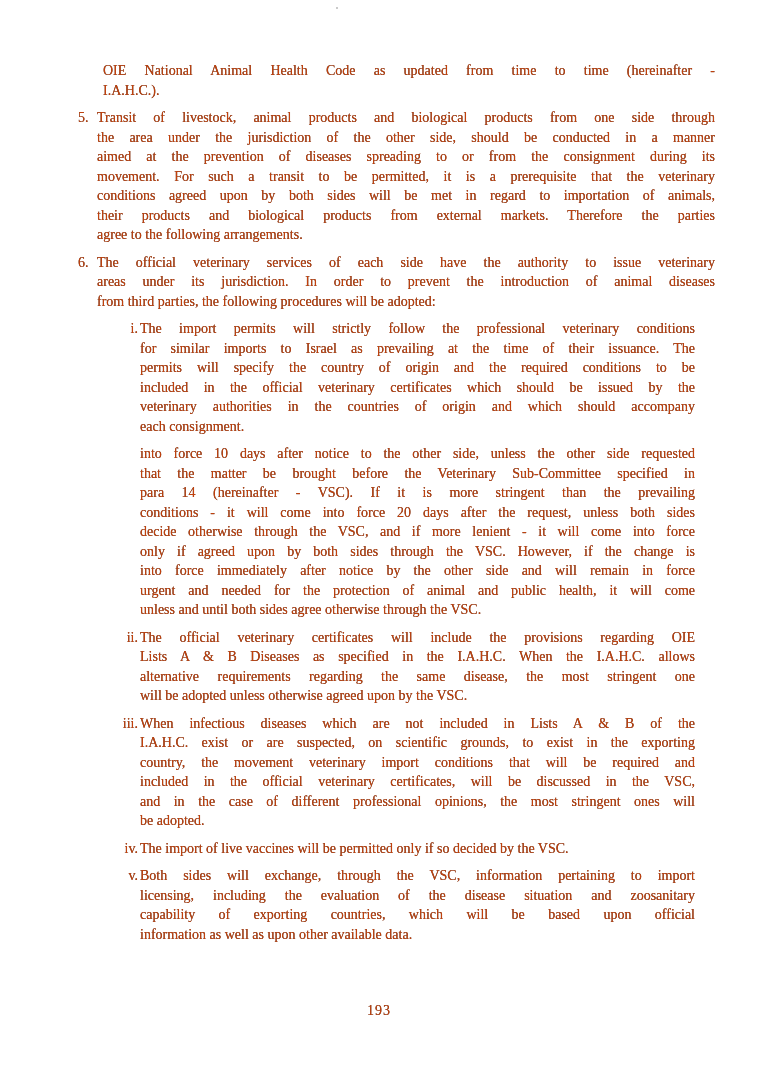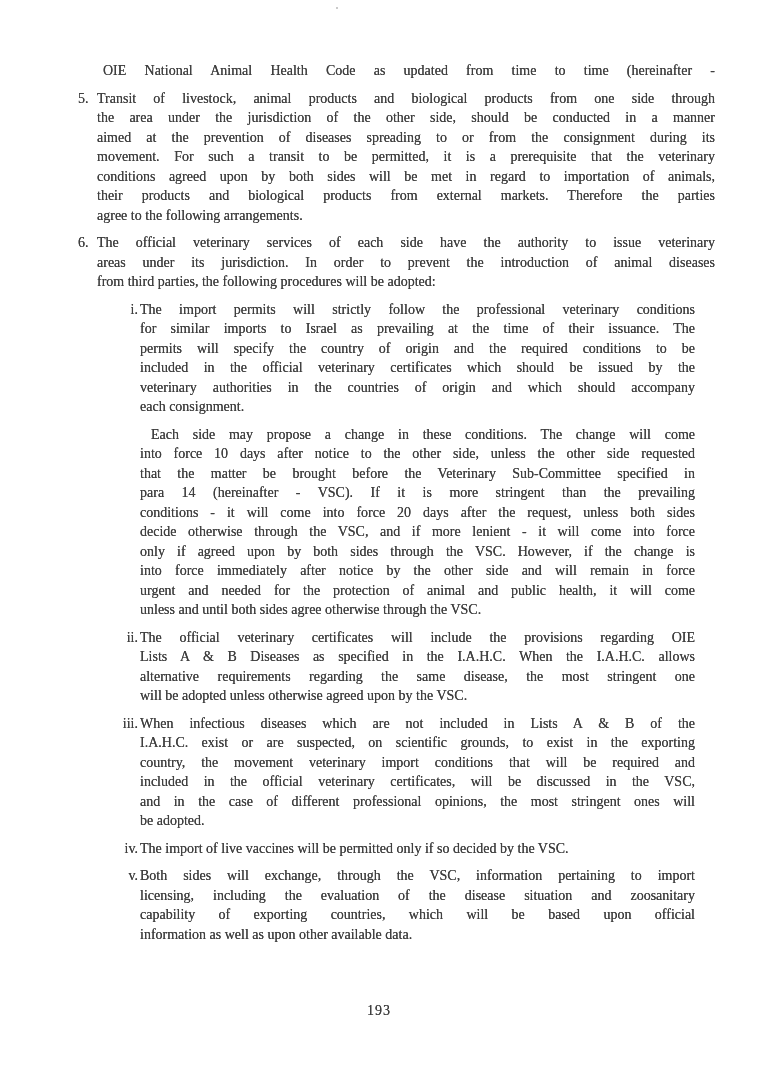--- a/index.html
+++ b/index.html
@@ -10,21 +10,21 @@
   .page {
     position: relative;
     width: 758px;
     height: 1078px;
     margin: 0 auto;
     background: #ffffff;
     overflow: hidden;
     font-family: "Liberation Serif", "DejaVu Serif", serif;
     font-size: 14px;
     line-height: 19.5px;
-    color: #404040;
+    color: #c2410c;
     text-shadow: 0 0 0.35px rgba(0,0,0,0.75); 
   }
   .content {
     position: absolute;
     top: 61px;
     left: 0;
     width: 758px;
   }
   .block { margin-bottom: 8px; }
   .intro {
@@ -73,20 +73,21 @@
 </style>
 </head>
 <body>
 
 <div class="page">
   <span class="artifact-dot"></span>
   <div class="content" id="doc-body">
       <div class="block intro">
         <div class="para">
           <div class="ln">OIE National Animal Health Code as updated from time to time (hereinafter -</div>
+          <div class="ln last">I.A.H.C.).</div>
         </div>
       </div>
       <div class="block item lvl1">
         <span class="marker">5.</span>
         <div class="para">
           <div class="ln">Transit of livestock, animal products and biological products from one side through</div>
           <div class="ln">the area under the jurisdiction of the other side, should be conducted in a manner</div>
           <div class="ln">aimed at the prevention of diseases spreading to or from the consignment during its</div>
           <div class="ln">movement. For such a transit to be permitted, it is a prerequisite that the veterinary</div>
           <div class="ln">conditions agreed upon by both sides will be met in regard to importation of animals,</div>
@@ -106,21 +107,20 @@
         <span class="marker">i.</span>
         <div class="para">
           <div class="ln">The import permits will strictly follow the professional veterinary conditions</div>
           <div class="ln">for similar imports to Israel as prevailing at the time of their issuance. The</div>
           <div class="ln">permits will specify the country of origin and the required conditions to be</div>
           <div class="ln">included in the official veterinary certificates which should be issued by the</div>
           <div class="ln">veterinary authorities in the countries of origin and which should accompany</div>
           <div class="ln last">each consignment.</div>
         </div>
         <div class="para">
-          <div class="ln fl-indent">Each side may propose a change in these conditions. The change will come</div>
           <div class="ln">into force 10 days after notice to the other side, unless the other side requested</div>
           <div class="ln">that the matter be brought before the Veterinary Sub-Committee specified in</div>
           <div class="ln">para 14 (hereinafter - VSC). If it is more stringent than the prevailing</div>
           <div class="ln">conditions - it will come into force 20 days after the request, unless both sides</div>
           <div class="ln">decide otherwise through the VSC, and if more lenient - it will come into force</div>
           <div class="ln">only if agreed upon by both sides through the VSC. However, if the change is</div>
           <div class="ln">into force immediately after notice by the other side and will remain in force</div>
           <div class="ln">urgent and needed for the protection of animal and public health, it will come</div>
           <div class="ln last">unless and until both sides agree otherwise through the VSC.</div>
         </div>

